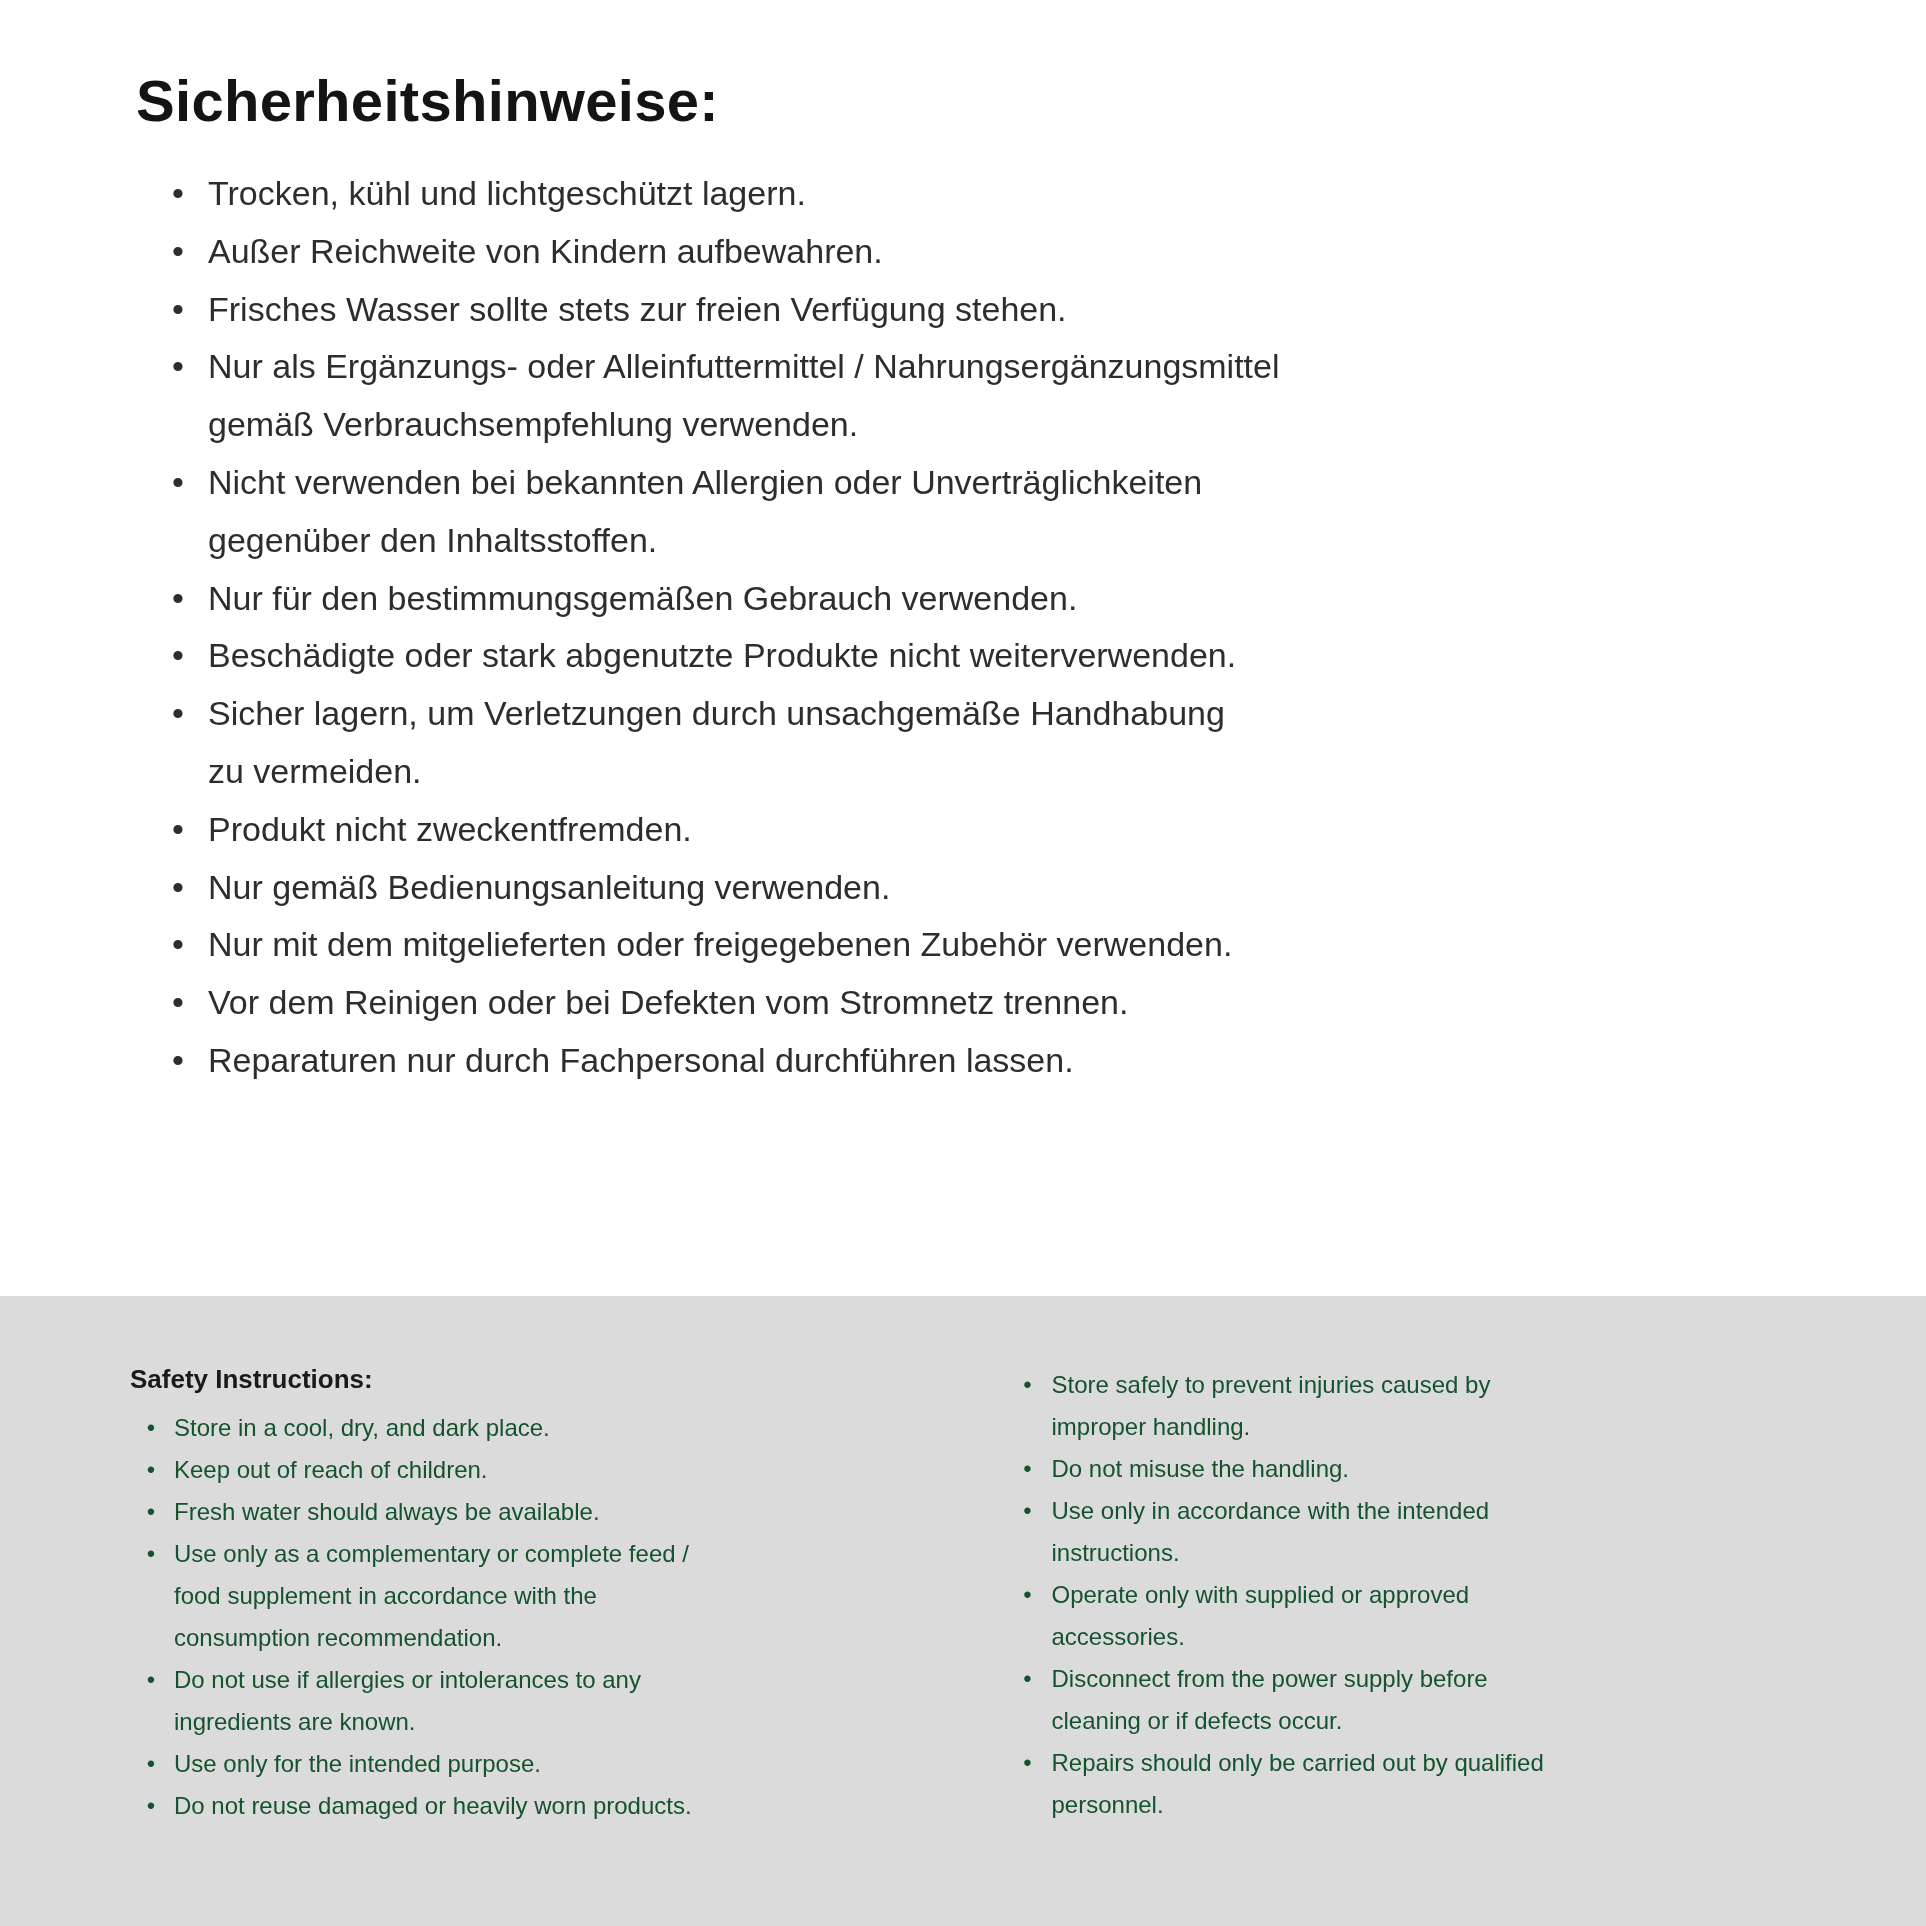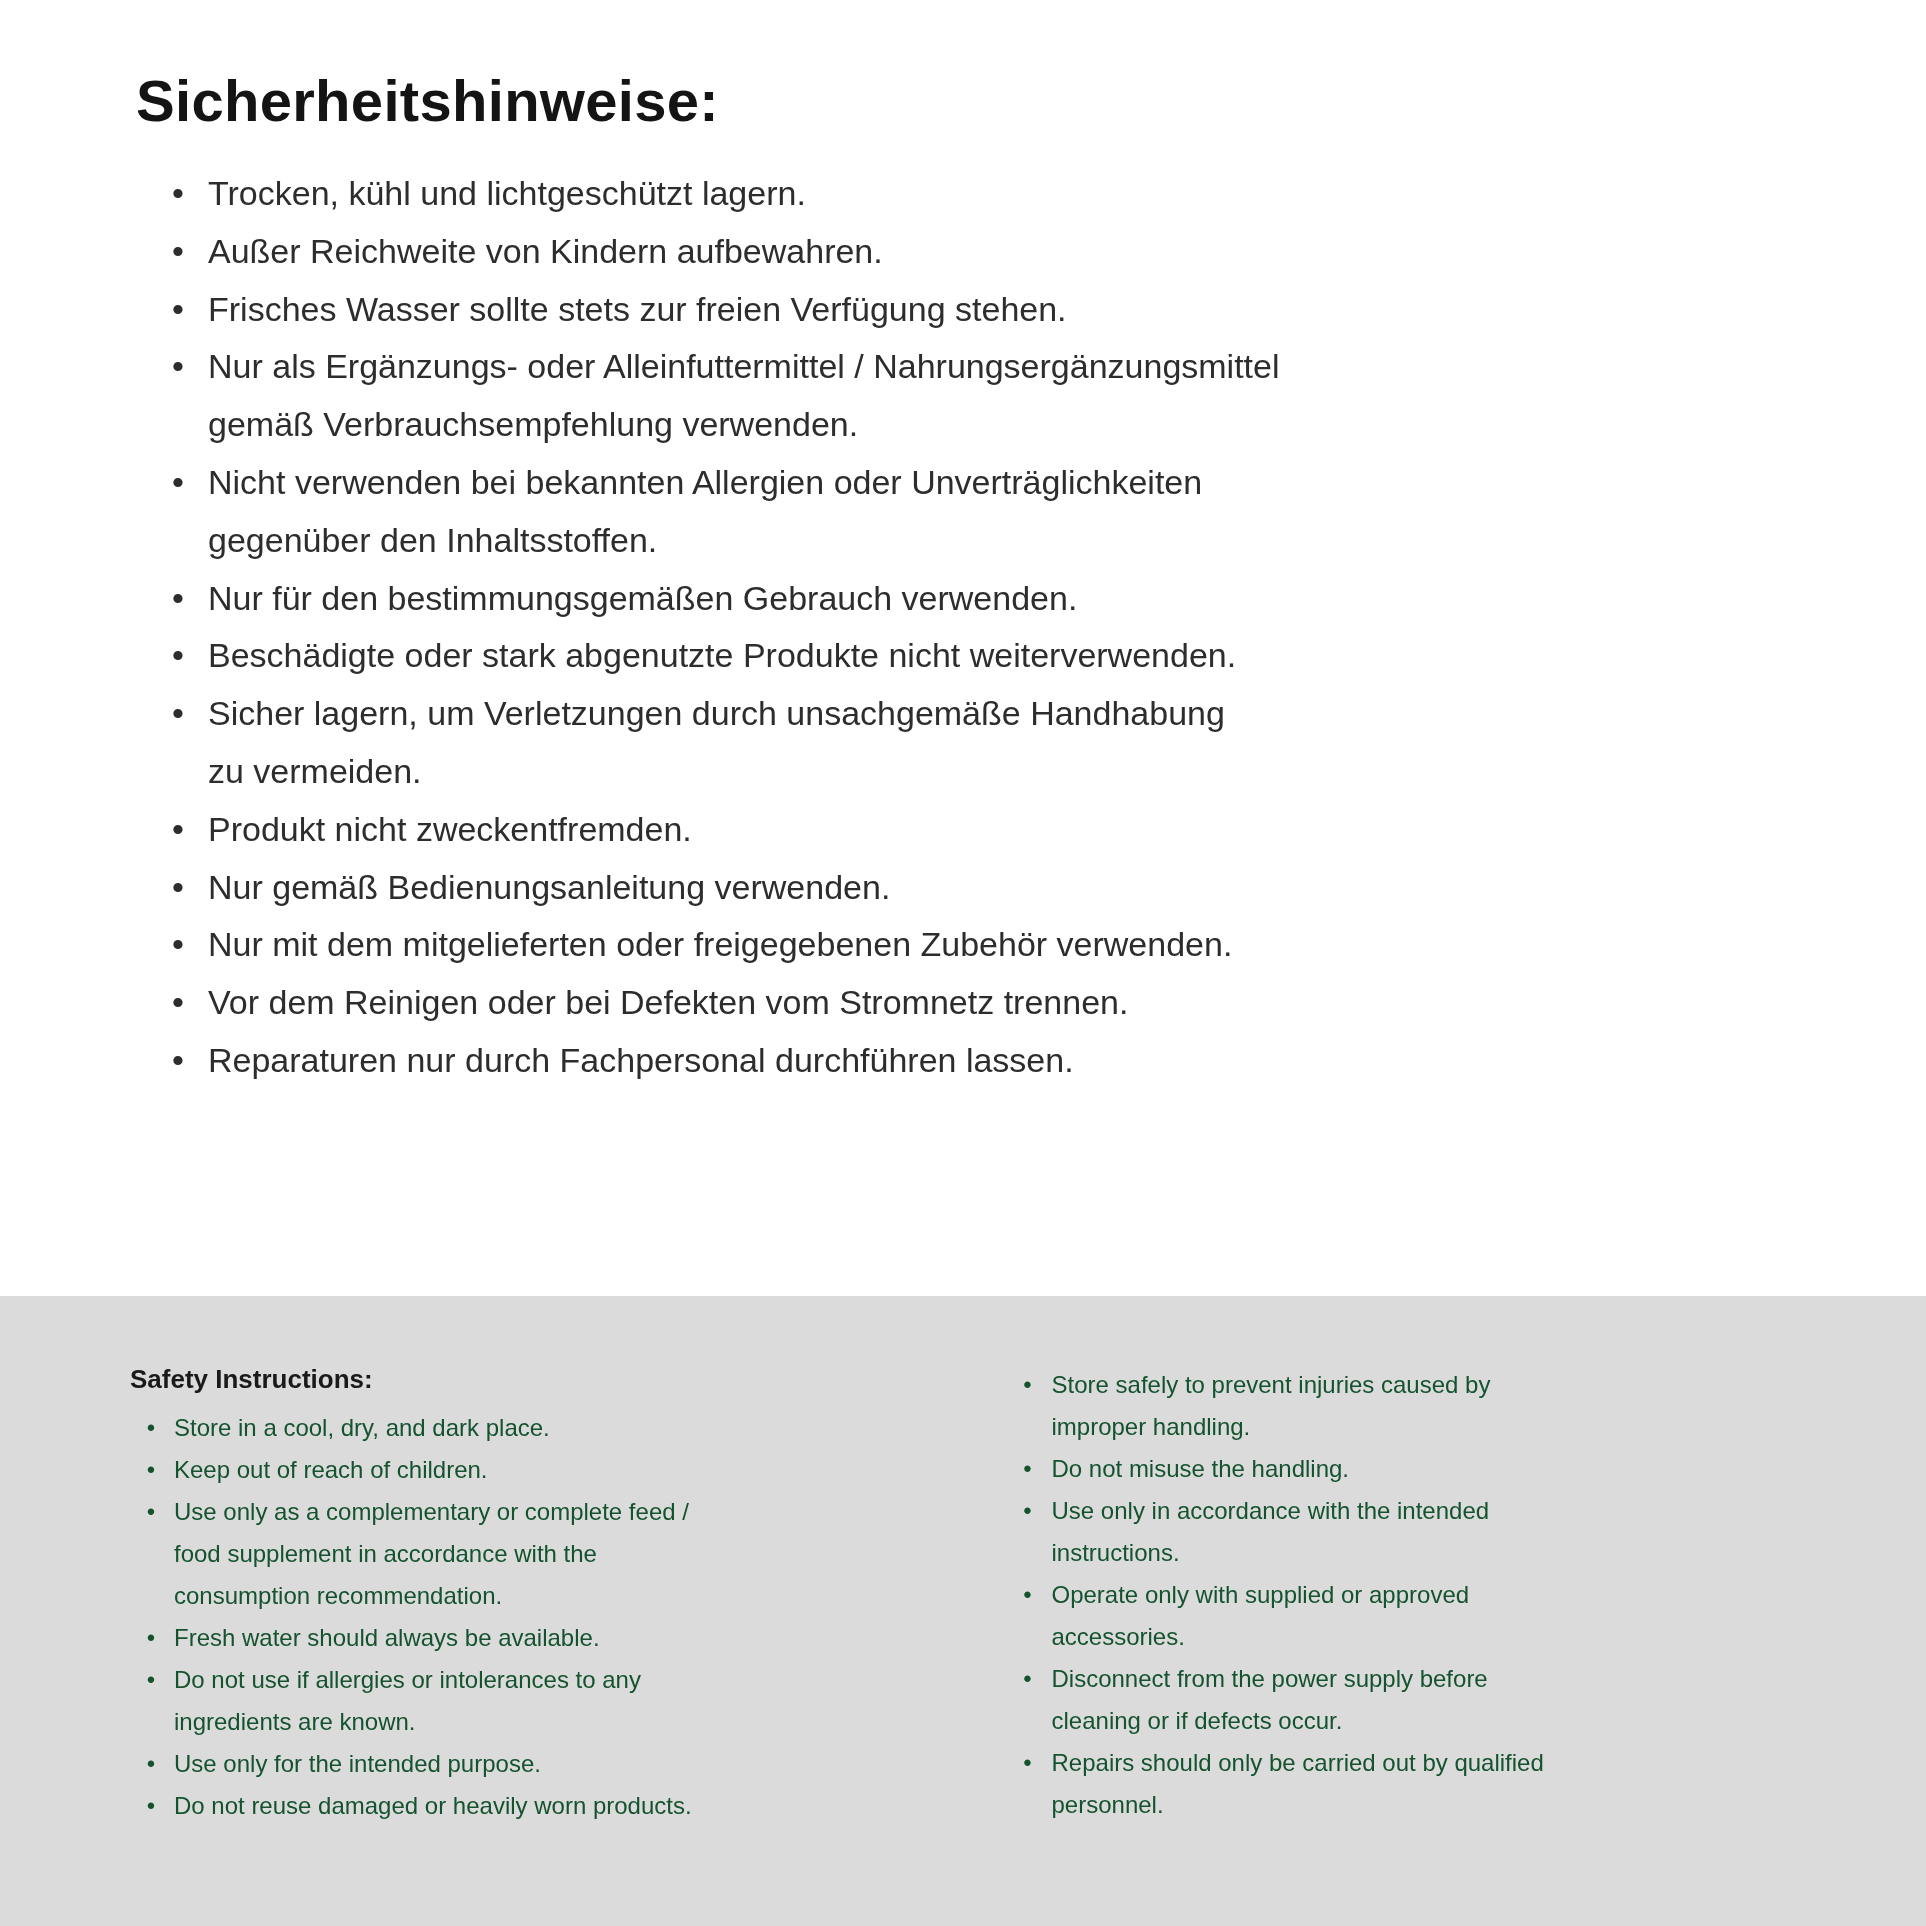--- a/index.html
+++ b/index.html
@@ -111,24 +111,24 @@
     </ul>
   </section>
 
   <section class="english-section">
 
     <div class="col-left">
       <h2 class="english-title">Safety Instructions:</h2>
       <ul class="english-list">
         <li>Store in a cool, dry, and dark place.</li>
         <li>Keep out of reach of children.</li>
+        <li>Fresh water should always be available.</li>
         <li>Use only as a complementary or complete feed /
 food supplement in accordance with the
 consumption recommendation.</li>
-        <li>Fresh water should always be available.</li>
         <li>Do not use if allergies or intolerances to any
 ingredients are known.</li>
         <li>Use only for the intended purpose.</li>
         <li>Do not reuse damaged or heavily worn products.</li>
       </ul>
     </div>
 
     <div class="col-right">
       <ul class="english-list">
         <li>Store safely to prevent injuries caused by

